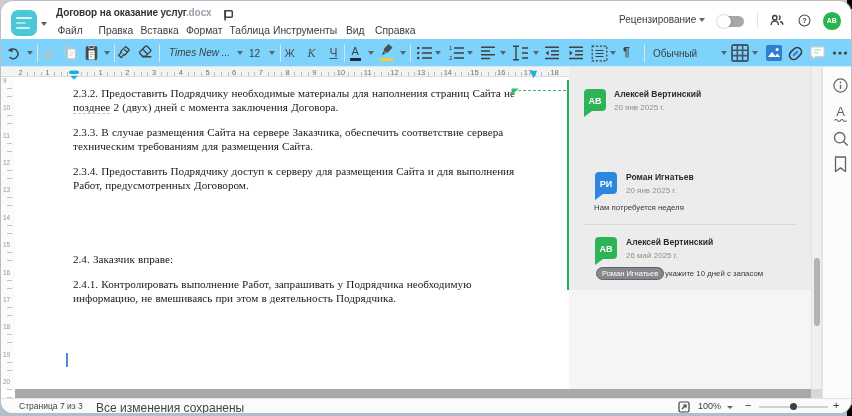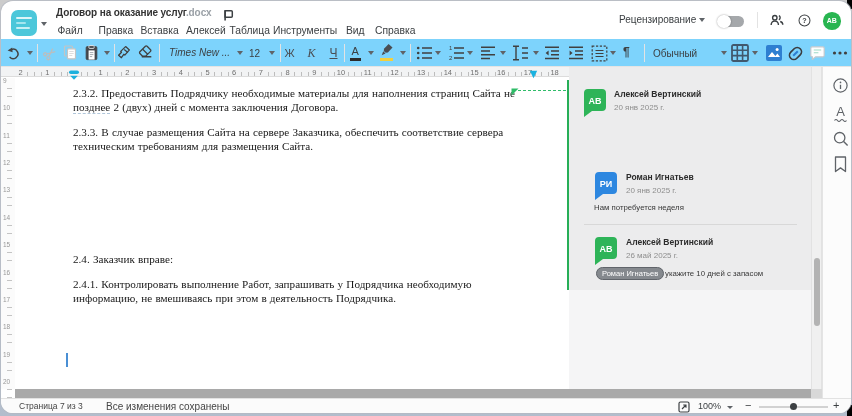--- a/index.html
+++ b/index.html
@@ -75,21 +75,21 @@
   </div>
   <div class="abs caret" style="left:40px;top:21px"></div>
   <div class="abs" id="title">Договор на оказание услуг<span class="ext">.docx</span></div>
   <svg class="abs" style="left:222px;top:7.5px" width="11" height="12" viewBox="0 0 11 12">
     <path d="M2.1 11.6V1.2" stroke="#3c4043" stroke-width="1.6"></path>
     <path d="M2.1 1.8h6.2a1 1 0 0 1 1 1v4.4a1 1 0 0 1-1 1H2.1z" fill="none" stroke="#3c4043" stroke-width="1.5" stroke-linejoin="round"></path>
   </svg>
   <div class="abs menu" style="left:56.5px">Файл</div>
   <div class="abs menu" style="left:97.5px">Правка</div>
   <div class="abs menu" style="left:139.5px">Вставка</div>
-  <div class="abs menu" style="left:185px">Алексей</div>
+  <div class="abs menu" style="left:185px">Формат</div>
   <div class="abs menu" style="left:228.5px">Таблица</div>
   <div class="abs menu" style="left:272px">Инструменты</div>
   <div class="abs menu" style="left:345px">Вид</div>
   <div class="abs menu" style="left:374px">Справка</div>
   <div class="abs" id="revtxt" style="left:618px">Рецензирование</div>
   <div class="abs caret" style="left:698px;top:17px"></div>
   <div class="abs" id="toggle">
       <b></b>
     </div>
   <div class="abs vsep" style="left:755.5px;top:11px;height:16px"></div>
@@ -369,20 +369,21 @@
     <i class="vtick" style="top:283.8px"></i>
     <i class="vtick" style="top:291.8px"></i>
     <span class="vnum" style="top:300.2px">20</span>
     <i class="vtick" style="top:311.2px"></i>
     <i class="vtick" style="top:319.2px"></i>
   </div>
 
   <div class="abs" id="doc">
     <div class="para" style="top:5.6px">2.3.2. Предоставить Подрядчику необходимые материалы для наполнения страниц Сайта не<br><span class="anch">позднее</span> 2 (двух) дней с момента заключения Договора.</div>
     <div class="para" style="top:45.4px">2.3.3. В случае размещения Сайта на сервере Заказчика, обеспечить соответствие сервера<br>техническим требованиям для размещения Сайта.</div>
+    <div class="para" style="top:84.2px">2.3.4. Предоставить Подрядчику доступ к серверу для размещения Сайта и для выполнения<br>Работ, предусмотренных Договором.</div>
     <div class="para" style="top:171.7px">2.4. Заказчик вправе:</div>
     <div class="para" style="top:197.1px">2.4.1. Контролировать выполнение Работ, запрашивать у Подрядчика необходимую<br>информацию, не вмешиваясь при этом в деятельность Подрядчика.</div>
     <svg class="abs" style="left:496px;top:8px" width="8" height="8" viewBox="0 0 8 8">
         <path d="M0.5 0.5h7L0.5 7.5z" fill="#2fbc68"></path>
       </svg>
     <div class="abs" style="left:503px;top:9.5px;width:49px;height:1.3px;background:repeating-linear-gradient(90deg,#30bd6a 0 2.6px,transparent 2.6px 5px)"></div>
     <div class="abs" style="left:51px;top:273px;width:1.5px;height:14px;background:#4a8fd4"></div>
   </div>
   <div class="abs" style="left:566px;top:79px;width:2px;height:210px;background:#27ae57"></div>
 
@@ -433,21 +434,21 @@
       <circle cx="6.7" cy="6.7" r="5.2" fill="none" stroke="#5f6368" stroke-width="1.3"></circle>
       <path d="M10.6 10.6l4 4" stroke="#5f6368" stroke-width="1.4"></path>
     </svg>
     <svg class="abs" style="left:11px;top:89px" width="13" height="17" viewBox="0 0 13 17">
       <path d="M1.5 1h10v14.5l-5-3.6-5 3.6z" fill="none" stroke="#5f6368" stroke-width="1.3" stroke-linejoin="round"></path>
     </svg>
   </div>
 
   <div class="abs" id="status">
     <div class="stxt" style="left:18px;top:1.5px;font-size:8.5px">Страница 7 из 3</div>
-    <div class="stxt" style="left:105px;font-size:10px">Все изменения сохранены</div>
+    <div class="stxt" style="left:95px;font-size:12px">Все изменения сохранены</div>
     <svg class="abs" style="left:677px;top:2px" width="12" height="12" viewBox="0 0 12 12">
       <rect x="1" y="1" width="10" height="10" rx="1.5" fill="none" stroke="#3c4043" stroke-width="1.2"></rect>
       <path d="M4 8L8 4M5.2 4H8v2.8" fill="none" stroke="#3c4043" stroke-width="1.1"></path>
     </svg>
     <div class="stxt" style="left:697px;font-size:9px;color:#3c4043">100%</div>
     <div class="abs caret" style="left:726px;top:6.5px;border-left-width:3px;border-right-width:3px;border-top-width:3.5px"></div>
     <div class="stxt" style="left:744px;top:-0.5px;font-size:11px;color:#3c4043">−</div>
     <div class="abs" style="left:758px;top:7px;width:69px;height:1.5px;background:#d2d2d2"></div>
     <div class="abs" style="left:789px;top:4px;width:7px;height:7px;border-radius:50%;background:#3c4043"></div>
     <div class="stxt" style="left:832px;top:-0.5px;font-size:11px;color:#3c4043">+</div>

